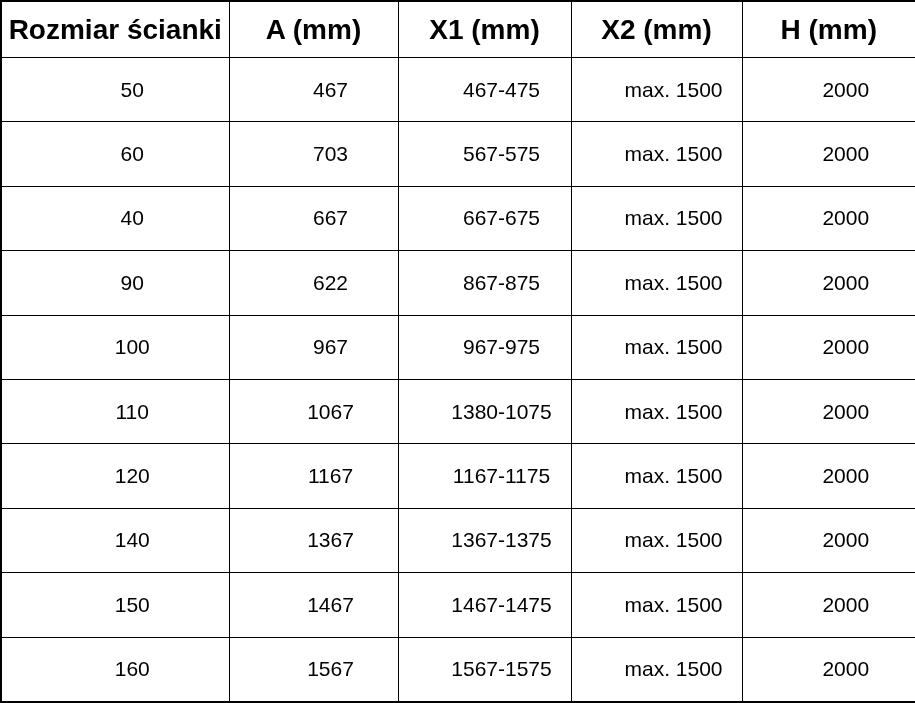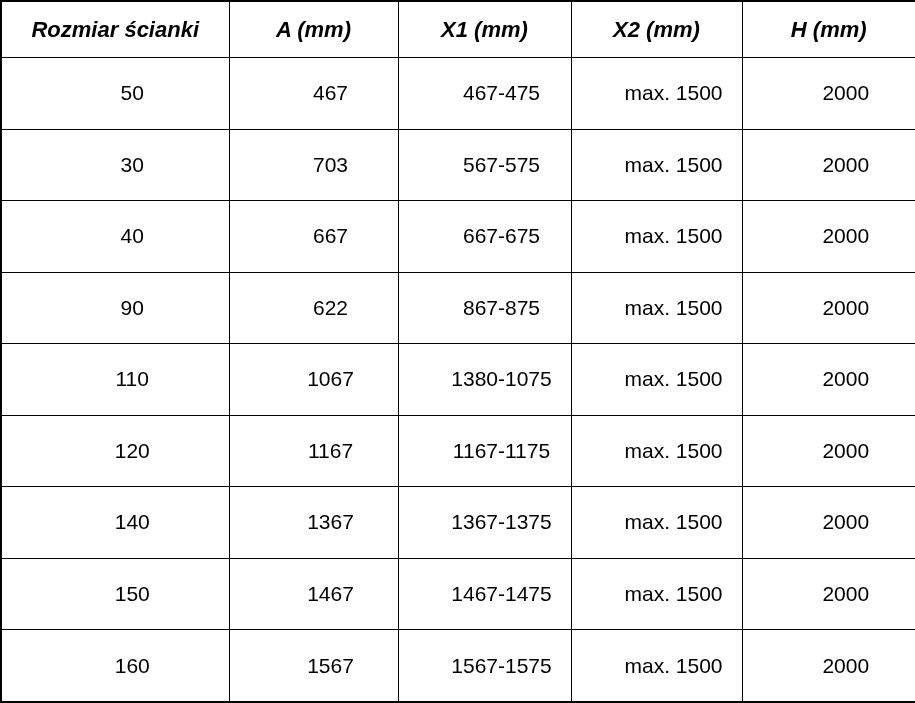--- a/index.html
+++ b/index.html
@@ -22,24 +22,23 @@
   table.spec-table th,
   table.spec-table td {
     border: 1px solid #000000;
     text-align: center;
     vertical-align: middle;
     padding: 0;
     overflow: hidden;
     white-space: nowrap;
   }
   table.spec-table th {
-    font-size: 22px;
+    font-size: 28px;
     font-weight: bold;
     height: 55px;
-    font-style: italic;
   }
   table.spec-table td {
     font-size: 21px;
     font-weight: normal;
     height: 54px;
     padding-left: 34px;
   }
   col.c0 { width: 228px; }
   col.c1 { width: 169px; }
   col.c2 { width: 173px; }
@@ -68,37 +67,44 @@
   </thead>
   <tbody>
       <tr>
         <td>50</td>
         <td>467</td>
         <td>467-475</td>
         <td>max. 1500</td>
         <td>2000</td>
       </tr>
       <tr>
-        <td>30</td>
+        <td>60</td>
         <td>703</td>
         <td>567-575</td>
         <td>max. 1500</td>
         <td>2000</td>
       </tr>
       <tr>
         <td>40</td>
         <td>667</td>
         <td>667-675</td>
         <td>max. 1500</td>
         <td>2000</td>
       </tr>
       <tr>
         <td>90</td>
         <td>622</td>
         <td>867-875</td>
+        <td>max. 1500</td>
+        <td>2000</td>
+      </tr>
+      <tr>
+        <td>100</td>
+        <td>967</td>
+        <td>967-975</td>
         <td>max. 1500</td>
         <td>2000</td>
       </tr>
       <tr>
         <td>110</td>
         <td>1067</td>
         <td>1380-1075</td>
         <td>max. 1500</td>
         <td>2000</td>
       </tr>

